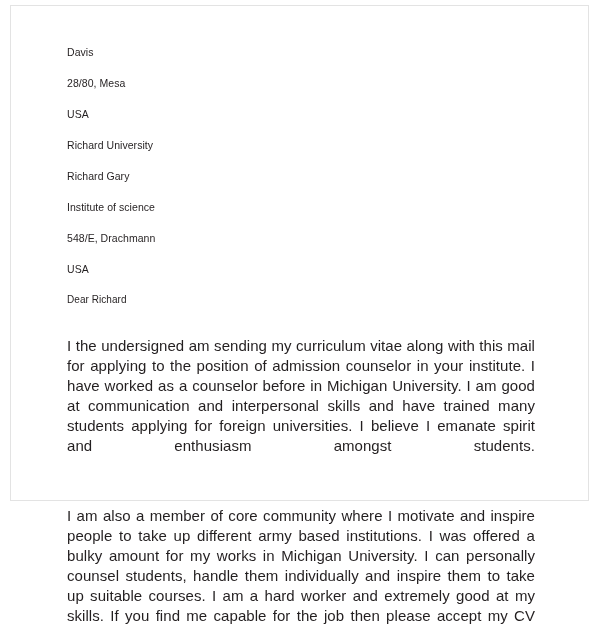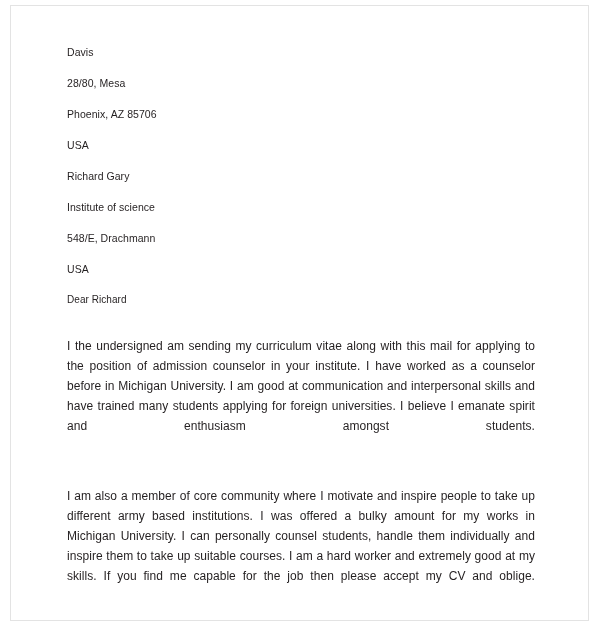--- a/index.html
+++ b/index.html
@@ -13,21 +13,21 @@
     font-family: "Liberation Sans", sans-serif;
     color: #231f20;
     overflow: hidden;
   }
 
   #page {
     position: absolute;
     left: 10px;
     top: 5px;
     width: 579px;
-    height: 616px;
+    height: 496px;
     background: #ffffff;
     border: 1px solid #e3e3e3;
     box-sizing: border-box;
   }
 
   #letter {
     position: absolute;
     left: 56px;
     top: 40px;
     width: 468px;
@@ -45,21 +45,21 @@
   .salutation {
     font-size: 10px;
     line-height: 12px;
     margin: 0;
     color: #231f20;
     white-space: nowrap;
     letter-spacing: 0.05px;
   }
 
   .body-para {
-    font-size: 12px;
+    font-size: 15px;
     line-height: 20px;
     text-align: justify;
     margin: 0;
     color: #231f20;
     letter-spacing: 0.05px;
   }
 
   #para-1 { margin-top: 30px; }
   #para-2 { margin-top: 30px; }
 
@@ -71,23 +71,23 @@
   }
 </style>
 </head>
 <body>
 
 <div id="page">
   <div id="letter">
 
     <p class="addr-line">Davis</p>
     <p class="addr-line">28/80, Mesa</p>
-    <p class="addr-line">Phoenix, AZ 85706</p>
     <p class="addr-line">USA</p>
 
+    <p class="addr-line">Richard University</p>
     <p class="addr-line">Richard Gary</p>
     <p class="addr-line">Institute of science</p>
     <p class="addr-line">548/E, Drachmann</p>
     <p class="addr-line">USA</p>
 
     <p class="salutation">Dear Richard</p>
 
     <p class="body-para" id="para-1">I the undersigned am sending my curriculum vitae along with this mail for applying to the position of admission counselor in your institute. I have worked as a counselor before in Michigan University. I am good at communication and interpersonal skills and have trained many students applying for foreign universities. I believe I emanate spirit and enthusiasm amongst students.</p>
 
     <p class="body-para" id="para-2">I am also a member of core community where I motivate and inspire people to take up different army based institutions. I was offered a bulky amount for my works in Michigan University. I can personally counsel students, handle them individually and inspire them to take up suitable courses. I am a hard worker and extremely good at my skills. If you find me capable for the job then please accept my CV and oblige.</p>

